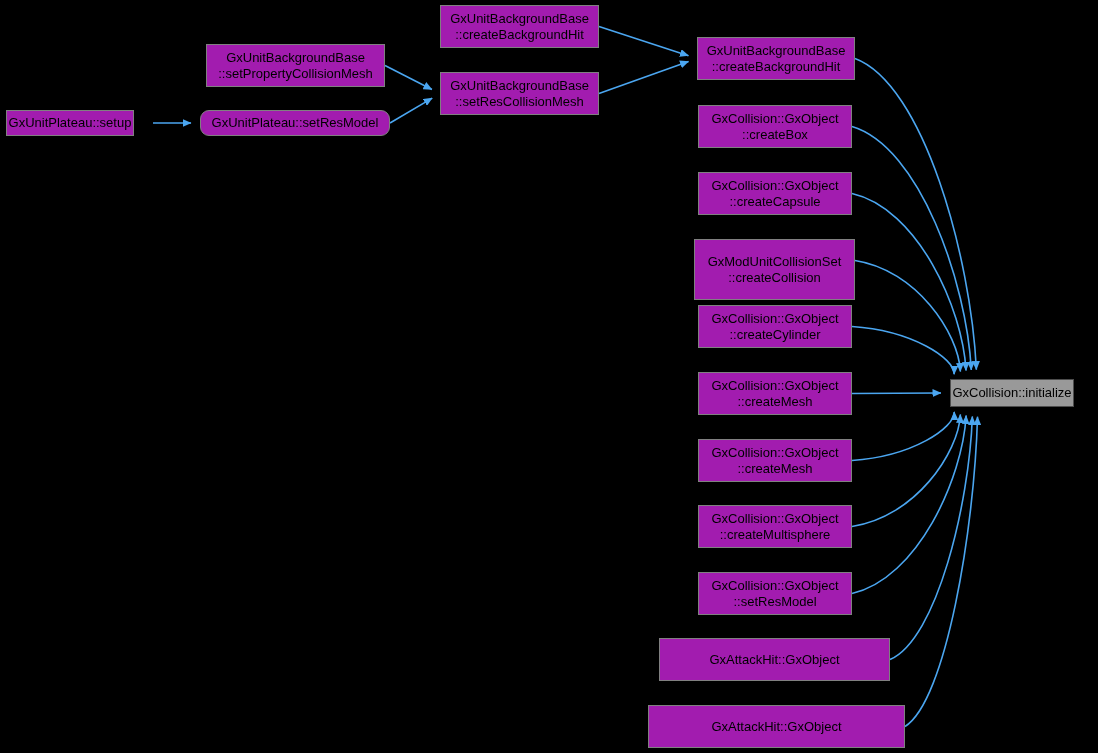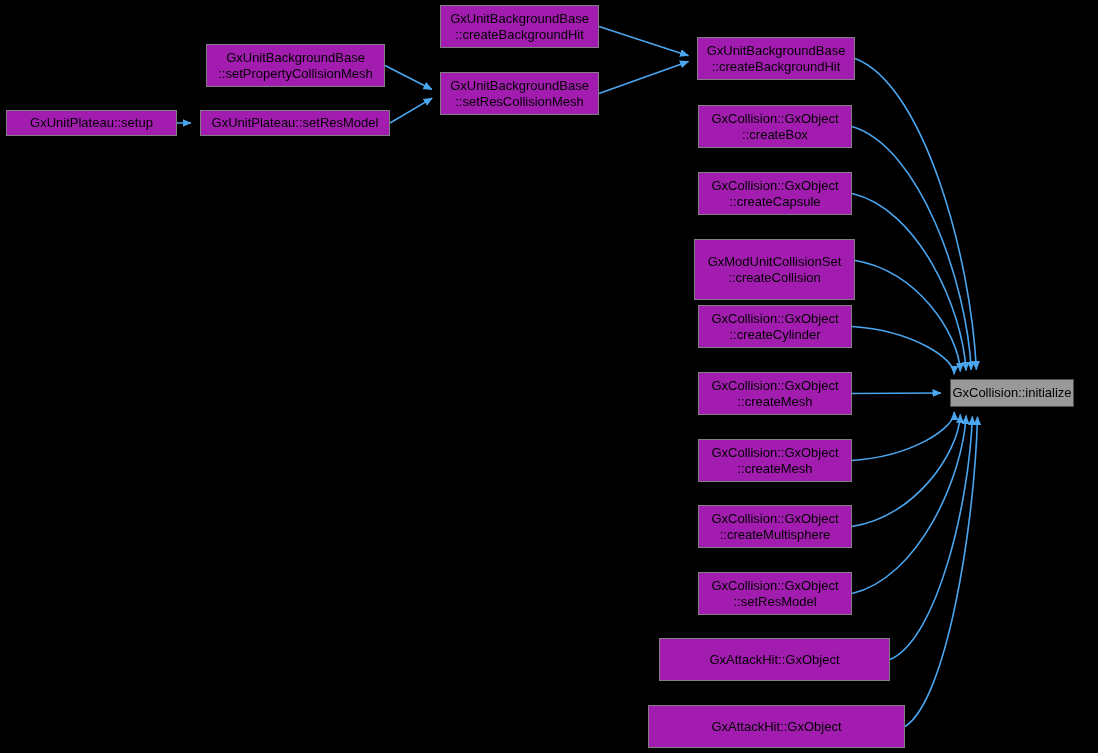--- a/index.html
+++ b/index.html
@@ -73,24 +73,24 @@
         <path d="M852,326.5 C912.6666176470588,330.62 954.5817352941176,358.43 954.1480096853246,374.1924952561138" fill="none" stroke="#4ba6f0" stroke-width="1.6" marker-end="url(#arrowhead)"></path>
         <path d="M852,393.5 L941.0001171364054,393.0459177697122" fill="none" stroke="#4ba6f0" stroke-width="1.6" marker-end="url(#arrowhead)"></path>
         <path d="M852,460.5 C912.7022058823529,456.3 954.6419117647059,427.95 954.2403017187758,411.86603902251437" fill="none" stroke="#4ba6f0" stroke-width="1.6" marker-end="url(#arrowhead)"></path>
         <path d="M852,526.5 C915.0510294117647,517.02 958.6135588235294,453.03 960.3805470508838,414.4684880652664" fill="none" stroke="#4ba6f0" stroke-width="1.6" marker-end="url(#arrowhead)"></path>
         <path d="M852,593.5 C917.4354411764706,578.66 962.6453823529412,478.49 966.1147030547243,415.575738012374" fill="none" stroke="#4ba6f0" stroke-width="1.6" marker-end="url(#arrowhead)"></path>
         <path d="M890,659.5 C936.8842647058824,639.38 969.2770294117647,503.57 972.3550717391889,416.52369718738413" fill="none" stroke="#4ba6f0" stroke-width="1.6" marker-end="url(#arrowhead)"></path>
         <path d="M905,726.5 C946.0186764705883,701.02 974.3588529411766,529.03 977.5274901352005,416.76296853961986" fill="none" stroke="#4ba6f0" stroke-width="1.6" marker-end="url(#arrowhead)"></path>
       </g>
   </svg>
   <div id="nodes">
-      <div class="node" style="left: 6px; top: 110px; width: 171px; height: 26px;">
+      <div class="node" style="left: 6px; top: 110px; width: 128px; height: 26px;">
         <span class="ln">GxUnitPlateau::setup</span>
       </div>
-      <div class="node" style="left: 200px; top: 110px; width: 190px; height: 26px;">
+      <div class="node" style="left: 200px; top: 110px; width: 190px; height: 26px; border-radius: 9px;">
         <span class="ln">GxUnitPlateau::setResModel</span>
       </div>
       <div class="node" style="left: 206px; top: 44px; width: 179px; height: 43px;">
         <span class="ln">GxUnitBackgroundBase</span>
         <span class="ln">::setPropertyCollisionMesh</span>
       </div>
       <div class="node" style="left: 440px; top: 5px; width: 159px; height: 43px;">
         <span class="ln">GxUnitBackgroundBase</span>
         <span class="ln">::createBackgroundHit</span>
       </div>

